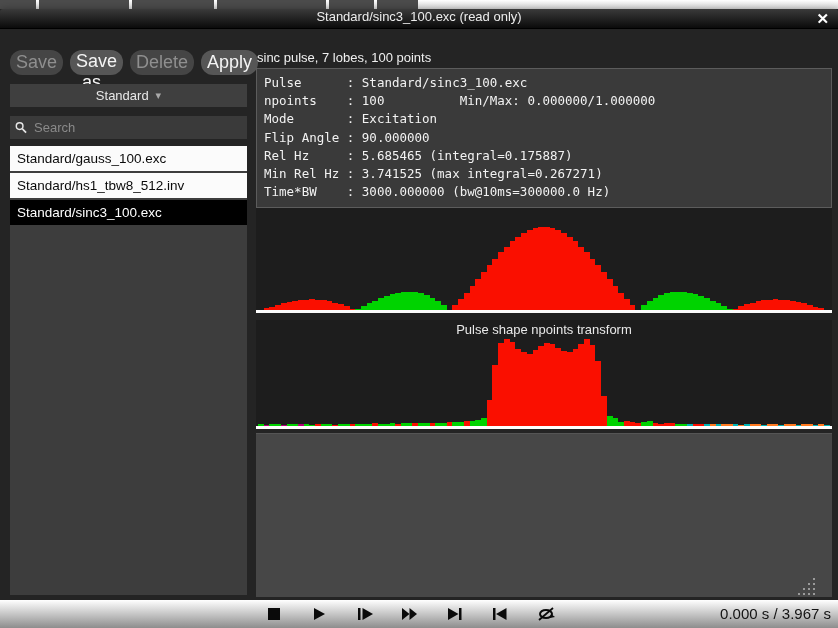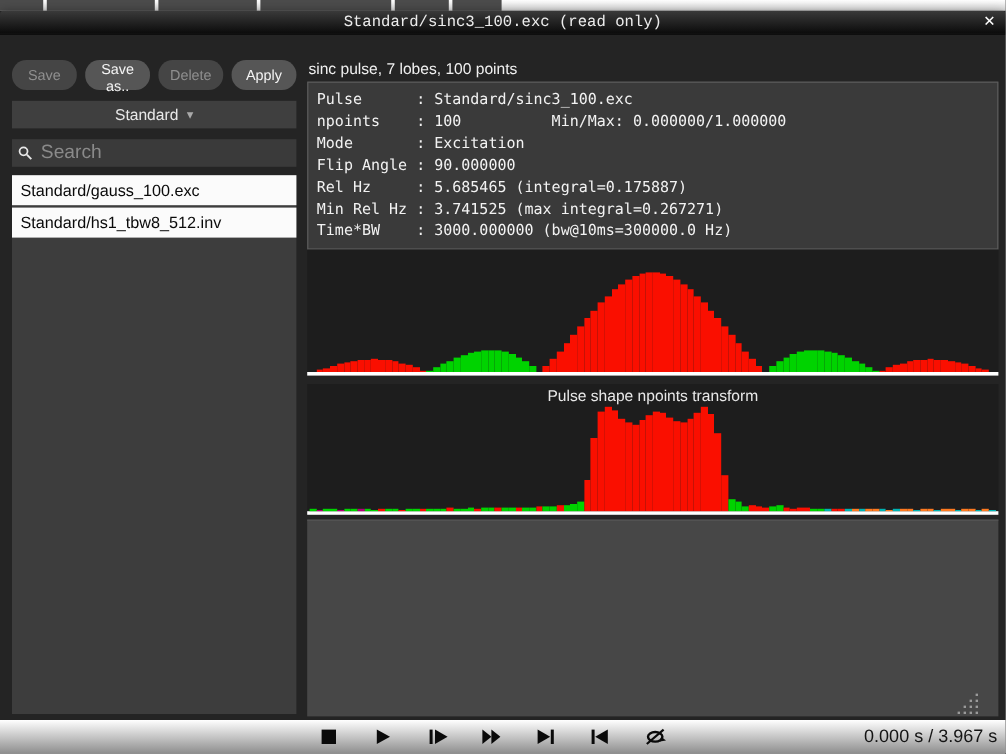--- a/index.html
+++ b/index.html
@@ -19,43 +19,43 @@
   .bg-tab:nth-child(3){ width:82px; }
   .bg-tab:nth-child(4){ width:109px; }
   .bg-tab:nth-child(5){ width:45px; }
   .bg-tab:nth-child(6){ width:41px; }
 
   
   .dialog { position:absolute; left:0; top:9px; width:838px; height:591px;
     background:#242424; box-shadow:0 3px 10px rgba(0,0,0,.6); }
   .titlebar { position:absolute; top:0; left:0; right:0; height:20px;
     background:linear-gradient(#3a3a3a,#0b0b0b); border-bottom:1px solid #000;
-    display:flex; align-items:center; justify-content:center;
-    border-radius:3px 3px 0 0;font-family:Liberation Mono, monospace; }
+    display:flex; justify-content:center;
+    border-radius:3px 3px 0 0; }
   .title { color:#ededed; font-size:13px; }
   .close { position:absolute; right:9px; top:1px; color:#ffffff; font-size:15px;
     font-weight:bold; cursor:pointer; line-height:18px; }
 
   
   .btn-row { position:absolute; left:10px; top:41px; width:237px; height:25px;
     display:flex; gap:7px; }
-  .btn { flex:1; border:none; border-radius:12px; font-size:12px; height:25px;
+  .btn { flex:1; border:none; border-radius:12px; font-size:18px; height:25px;
     font-family:"Liberation Sans", sans-serif; cursor:pointer; }
   .btn.enabled  { background:#565656; color:#f4f4f4; }
   .btn.disabled { background:#454545; color:#8f8f8f; }
 
   .dropdown { position:absolute; left:10px; top:75px; width:237px; height:23px;
     background:#3f3f3f; color:#e8e8e8; font-size:13px;
     display:flex; align-items:center; justify-content:center; gap:7px; cursor:pointer; }
   .dropdown .caret { color:#a9a9a9; font-size:11px; }
 
   .searchbox { position:absolute; left:10px; top:107px; width:237px; height:23px;
     background:#3a3a3a; display:flex; align-items:center; padding:0 5px; }
   .searchbox input { background:transparent; border:none; outline:none;
-    color:#dcdcdc; font-size:16px; width:100%; margin-left:5px;
+    color:#dcdcdc; font-size:13px; width:100%; margin-left:5px;
     font-family:"Liberation Sans", sans-serif; }
   .searchbox input::placeholder { color:#8a8a8a; }
 
   .list { position:absolute; left:10px; top:137px; width:237px; bottom:5px;
     background:#3d3d3d; }
   .list-item { height:25px; margin-bottom:2px; background:#fbfbfb; color:#0a0a0a;
     font-size:13.5px; display:flex; align-items:center; padding-left:7px; cursor:pointer; }
   .list-item.selected { background:#000000; color:#ffffff; }
 
   
@@ -122,20 +122,21 @@
     <svg width="13" height="13" viewBox="0 0 13 13">
       <circle cx="5" cy="5" r="3.6" fill="none" stroke="#e6e6e6" stroke-width="1.6"></circle>
       <line x1="8" y1="8" x2="12" y2="12" stroke="#e6e6e6" stroke-width="1.8"></line>
     </svg>
     <input placeholder="Search" style="">
   </div>
 
   <div class="list">
     <div class="list-item">Standard/gauss_100.exc</div>
     <div class="list-item">Standard/hs1_tbw8_512.inv</div>
+    <div class="list-item selected">Standard/sinc3_100.exc</div>
   </div>
 
   <div class="pulse-header">sinc pulse, 7 lobes, 100 points</div>
 
   <div class="info-box">Pulse      : Standard/sinc3_100.exc
 npoints    : 100          Min/Max: 0.000000/1.000000
 Mode       : Excitation
 Flip Angle : 90.000000
 Rel Hz     : 5.685465 (integral=0.175887)
 Min Rel Hz : 3.741525 (max integral=0.267271)

